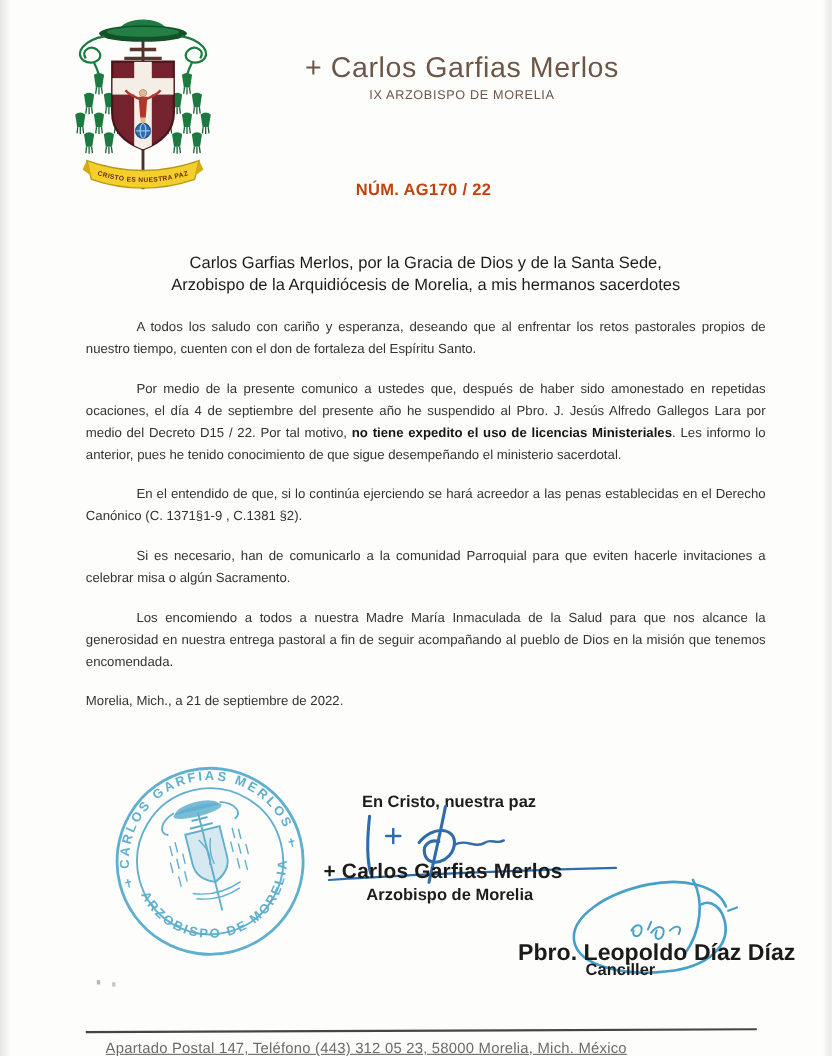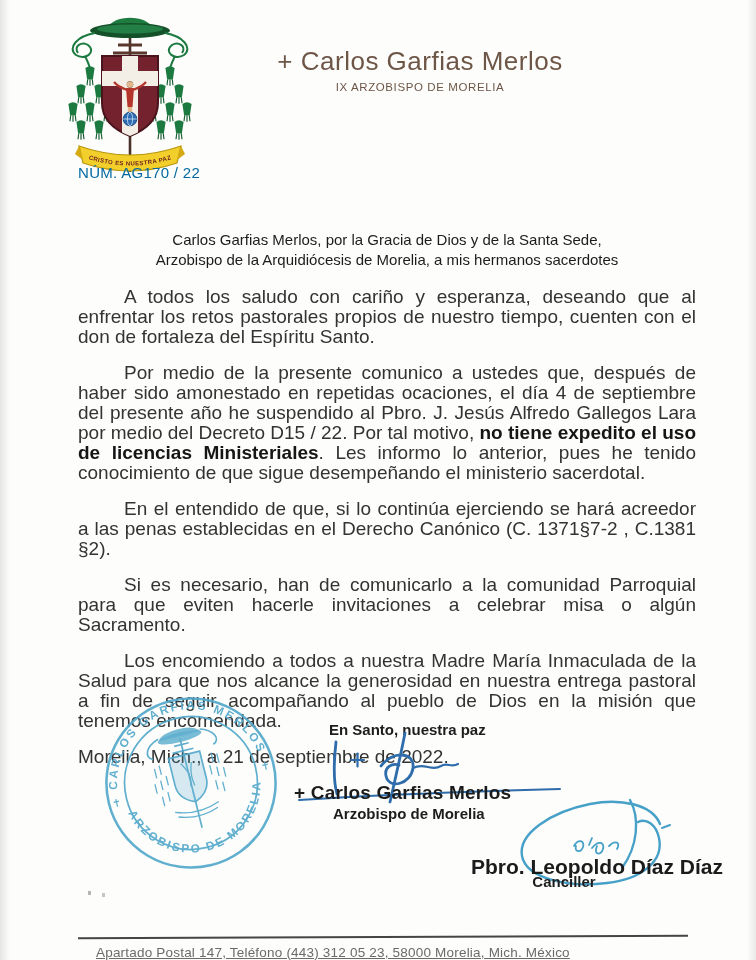--- a/index.html
+++ b/index.html
@@ -12,26 +12,26 @@
     background:linear-gradient(to right,rgba(110,110,110,.16),rgba(110,110,110,0));pointer-events:none;}
   .page::after{content:"";position:absolute;right:0;top:0;width:9px;height:100%;
     background:linear-gradient(to left,rgba(110,110,110,.14),rgba(110,110,110,0));pointer-events:none;}
 
   .crest{position:absolute;left:55px;top:8px;width:150px;height:172px;}
 
   .masthead{position:absolute;left:240px;top:46px;width:360px;text-align:center;}
   .masthead .name{font-size:26px;font-weight:400;color:#6e5647;letter-spacing:.5px;white-space:nowrap;}
   .masthead .subtitle{margin-top:4px;font-size:11.5px;font-weight:400;color:#6e5647;letter-spacing:.6px;}
 
-  .doc-num{position:absolute;left:78px;top:164px;width:614px;text-align:left;
-    font-size:15px;font-weight:400;color:#0369a1;letter-spacing:.3px;padding-right:4px;}
+  .doc-num{position:absolute;left:78px;top:164px;width:614px;text-align:center;
+    font-size:15px;font-weight:700;color:#c2410c;letter-spacing:.3px;padding-right:4px;}
 
   .content{position:absolute;left:78px;top:230px;width:618px;}
   .salutation{font-size:15px;font-weight:400;color:#1c1c1c;text-align:center;line-height:20px;margin:0 0 17px 0;}
-  .content p{font-size:19px;line-height:20px;text-align:justify;text-indent:46px;margin:0 0 16px 0;color:#333;}
+  .content p{font-size:12px;line-height:20px;text-align:justify;text-indent:46px;margin:0 0 16px 0;color:#333;}
   .content p b{color:#161616;}
   .date-line{font-size:15px;text-align:right;padding-right:4px;margin:6px 0 0 0 !important;text-indent:0 !important;color:#2c2c2c;}
 
   .seal{position:absolute;left:100px;top:692px;width:182px;height:182px;transform:rotate(-14deg);opacity:.92;}
 
   .valediction{position:absolute;left:329px;top:721px;font-size:15px;font-weight:700;color:#1d1d1d;}
   .sig1{position:absolute;left:293px;top:732px;}
   .signer-name{position:absolute;left:294px;top:782px;font-size:19px;font-weight:700;color:#1b1b1b;letter-spacing:.2px;}
   .signer-title{position:absolute;left:333px;top:805px;font-size:15px;font-weight:700;color:#1d1d1d;}
   .sig2{position:absolute;left:512px;top:796px;}
@@ -130,21 +130,21 @@
 
   <div class="doc-num">NÚM. AG170 / 22</div>
 
   <div class="content">
     <div class="salutation">
       <span>Carlos Garfias Merlos, por la Gracia de Dios y de la Santa Sede,</span><br>
       <span>Arzobispo de la Arquidiócesis de Morelia, a mis hermanos sacerdotes</span>
     </div>
     <p>A todos los saludo con cariño y esperanza, deseando que al enfrentar los retos pastorales propios de nuestro tiempo, cuenten  con el don de fortaleza del Espíritu Santo.</p>
     <p><span>Por medio de la presente comunico a ustedes que, después de haber sido amonestado en repetidas ocaciones,   el día 4 de septiembre del presente año he suspendido al Pbro. J. Jesús Alfredo Gallegos Lara por medio del Decreto  D15 / 22. Por tal motivo, </span><b>no tiene expedito el uso de licencias Ministeriales</b><span>. Les informo lo anterior, pues he tenido conocimiento de que sigue desempeñando el ministerio sacerdotal.</span></p>
-    <p>En el entendido de que, si lo continúa ejerciendo se hará acreedor a las penas establecidas en el Derecho Canónico (C. 1371§7-2 , C.1381 §2).</p>
+    <p>En el entendido de que, si lo continúa ejerciendo se hará acreedor a las penas establecidas en el Derecho Canónico (C. 1371§1-9 , C.1381 §2).</p>
     <p>Si es necesario, han de comunicarlo  a la comunidad Parroquial para que eviten hacerle invitaciones  a celebrar misa o algún Sacramento.</p>
     <p>Los encomiendo a todos a nuestra Madre María Inmaculada de la Salud para que nos alcance la generosidad en nuestra entrega pastoral  a fin de seguir acompañando al pueblo de Dios en la misión que tenemos encomendada.</p>
     <p class="date-line">Morelia, Mich., a  21 de septiembre de 2022.</p>
   </div>
 
   <svg class="seal" viewBox="0 0 170 170">
     <defs>
       <path id="sealArcTop" d="M 16,85 A 69,69 0 0 1 154,85"></path>
       <path id="sealArcBottom" d="M 20,85 A 65,65 0 0 0 150,85"></path>
     </defs>
@@ -171,21 +171,21 @@
       <path d="M 70,58 H 100 V 84 Q 100,97 85,103 Q 70,97 70,84 Z" fill="rgba(84,169,203,.25)"></path>
       <path d="M 80,65 C 84,72 88,78 84,88 M 90,66 C 87,74 86,80 88,88" stroke-width="1.2"></path>
       <g stroke-width="1.2">
         <path d="M 60,62 v 9 M 55,64 v 9 M 64,73 v 9 M 58,76 v 9 M 52,78 v 9 M 62,88 v 9 M 56,91 v 9"></path>
         <path d="M 110,62 v 9 M 115,64 v 9 M 106,73 v 9 M 112,76 v 9 M 118,78 v 9 M 108,88 v 9 M 114,91 v 9"></path>
       </g>
       <path d="M 64,108 Q 85,116 106,108 M 66,113 Q 85,120 104,113" stroke-width="1.2"></path>
     </g>
   </svg>
 
-  <div class="valediction">En Santo, nuestra paz</div>
+  <div class="valediction">En Cristo, nuestra paz</div>
 
   <svg class="sig1" width="280" height="75" viewBox="0 0 280 75">
     <g fill="none" stroke="#2e6cab" stroke-width="2.8" stroke-linecap="round">
       <path d="M 43,10 C 41,28 40,48 44,62"></path>
       <path d="M 58,28 h 13 M 64.5,21.5 v 13" stroke-width="2.2"></path>
       <path d="M 112,1 C 108,22 102,48 97,70"></path>
       <path d="M 88,34 C 100,18 122,20 120,36 C 118,52 96,58 93,44 C 91,35 99,31 106,33"></path>
       <path d="M 120,36 C 132,30 138,40 148,34 C 154,30 158,36 165,32" stroke-width="2.2"></path>
       <path d="M 6,68 C 80,63 190,59 267,57" stroke-width="2"></path>
     </g>

